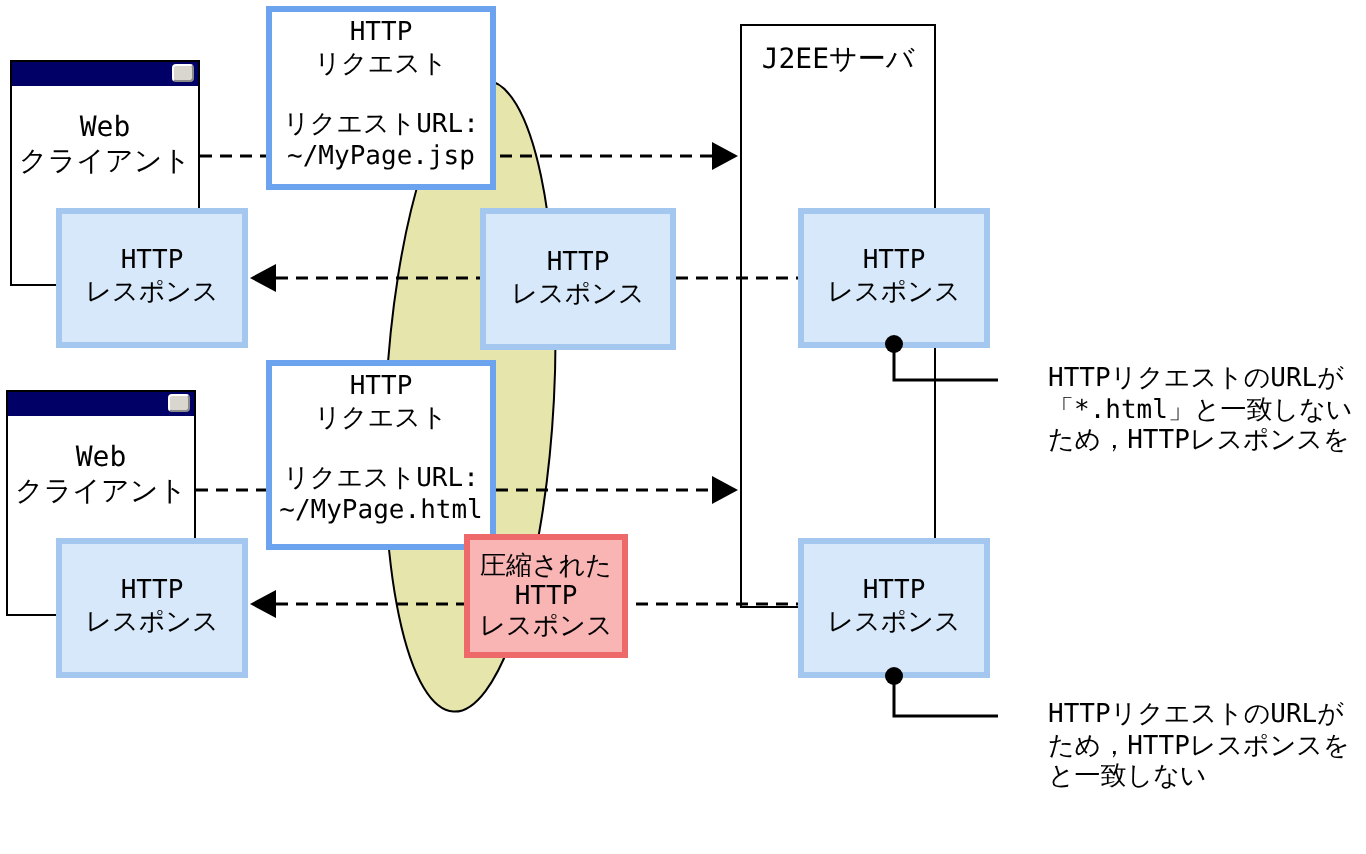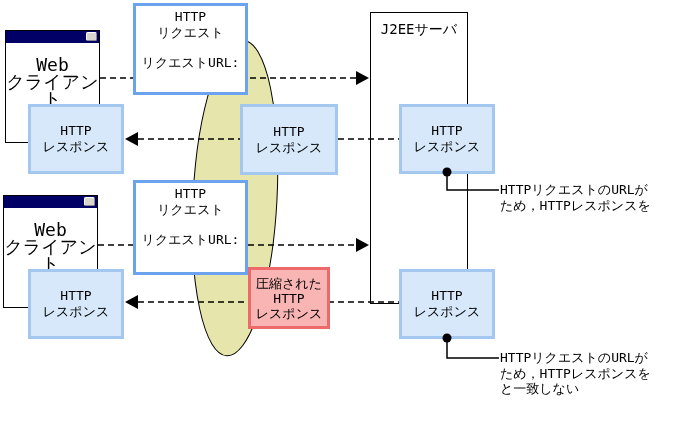--- a/index.html
+++ b/index.html
@@ -8,30 +8,30 @@
   .layer{position:absolute;left:0;top:0;z-index:1;}
   .layer.top{z-index:5;}
   .dash{stroke:#000;stroke-width:1.5;stroke-dasharray:6 4;}
   .solidline{fill:none;stroke:#000;stroke-width:1.5;}
   .arrowhead{fill:#000;}
   .dot{fill:#000;}
 
   .window{position:absolute;z-index:2;background:#fff;border:1px solid #000;box-sizing:border-box;}
   .titlebar{height:12px;background:#000066;position:relative;}
   .titlebar-button{position:absolute;right:2px;top:1px;width:11px;height:9px;background:#d8d6cf;border:1px solid #8a8a8a;border-top-color:#ffffff;border-left-color:#ffffff;border-radius:2px;box-sizing:border-box;}
-  .win-label{margin-top:13px;text-align:center;font-size:18px;line-height:17px;}
+  .win-label{margin-top:13px;text-align:center;font-size:14px;line-height:17px;}
 
   .dbox{position:absolute;z-index:3;box-sizing:border-box;display:flex;flex-direction:column;justify-content:center;align-items:center;text-align:center;font-size:13px;line-height:16px;white-space:nowrap;}
   .resp{background:#d6e8fa;border:3px solid #a4c7ef;}
   .reqbox{background:#ffffff;border:3px solid #6ba3ee;justify-content:flex-start;padding-top:3px;}
   .reqbox .gap{height:14px;}
   .pink{background:#f9b4b4;border:3px solid #ee6a6a;line-height:15px;}
 
   .server{position:absolute;z-index:2;border:1px solid #000;box-sizing:border-box;background:transparent;text-align:center;font-size:14px;padding-top:8px;}
-  .annotation{position:absolute;z-index:4;font-size:13px;line-height:15.5px;white-space:nowrap;}
+  .annotation{position:absolute;z-index:4;font-size:13px;line-height:15.5px;white-space:nowrap;margin-left:24px;}
 </style>
 </head>
 <body>
 
 <div id="diagram">
 
   <svg class="layer" width="683" height="427">
     <ellipse cx="235" cy="198" rx="42" ry="158" transform="rotate(3 235 198)" fill="#e6e6ac" stroke="#000" stroke-width="1"></ellipse>
     <line class="dash" x1="100" y1="78" x2="356" y2="78"></line>
     <line class="dash" x1="98" y1="245" x2="356" y2="245"></line>
@@ -70,52 +70,55 @@
   <div class="dbox resp" style="left:28px;top:269px;width:96px;height:70px">
     <div>HTTP</div>
     <div>レスポンス</div>
   </div>
 
   <div class="dbox reqbox" style="left:133px;top:3px;width:115px;height:92px">
     <div>HTTP</div>
     <div>リクエスト</div>
     <div class="gap"></div>
     <div>リクエストURL:</div>
+    <div>~/MyPage.jsp</div>
   </div>
   <div class="dbox reqbox" style="left:133px;top:180px;width:115px;height:95px">
     <div>HTTP</div>
     <div>リクエスト</div>
     <div class="gap"></div>
     <div>リクエストURL:</div>
+    <div>~/MyPage.html</div>
   </div>
 
   <div class="dbox resp" style="left:240px;top:104px;width:98px;height:71px">
     <div>HTTP</div>
     <div>レスポンス</div>
   </div>
-  <div class="dbox pink" style="left:248px;top:267px;width:82px;height:62px">
+  <div class="dbox pink" style="left:232px;top:267px;width:82px;height:62px">
     <div>圧縮された</div>
     <div>HTTP</div>
     <div>レスポンス</div>
   </div>
 
   <div class="server" style="left:370px;top:12px;width:98px;height:292px">
     <div>J2EEサーバ</div>
   </div>
   <div class="dbox resp" style="left:399px;top:104px;width:96px;height:70px">
     <div>HTTP</div>
     <div>レスポンス</div>
   </div>
   <div class="dbox resp" style="left:399px;top:269px;width:96px;height:70px">
     <div>HTTP</div>
     <div>レスポンス</div>
   </div>
 
   <div class="annotation" style="left:500px;top:182px">
     <div>HTTPリクエストのURLが</div>
+    <div>「*.html」と一致しない</div>
     <div>ため，HTTPレスポンスを</div>
   </div>
   <div class="annotation" style="left:500px;top:350px">
     <div>HTTPリクエストのURLが</div>
     <div>ため，HTTPレスポンスを</div>
     <div>と一致しない</div>
   </div>
 
   <svg class="layer top" width="683" height="427">
     <polyline class="solidline" points="447,175 447,190 499,190"></polyline>

